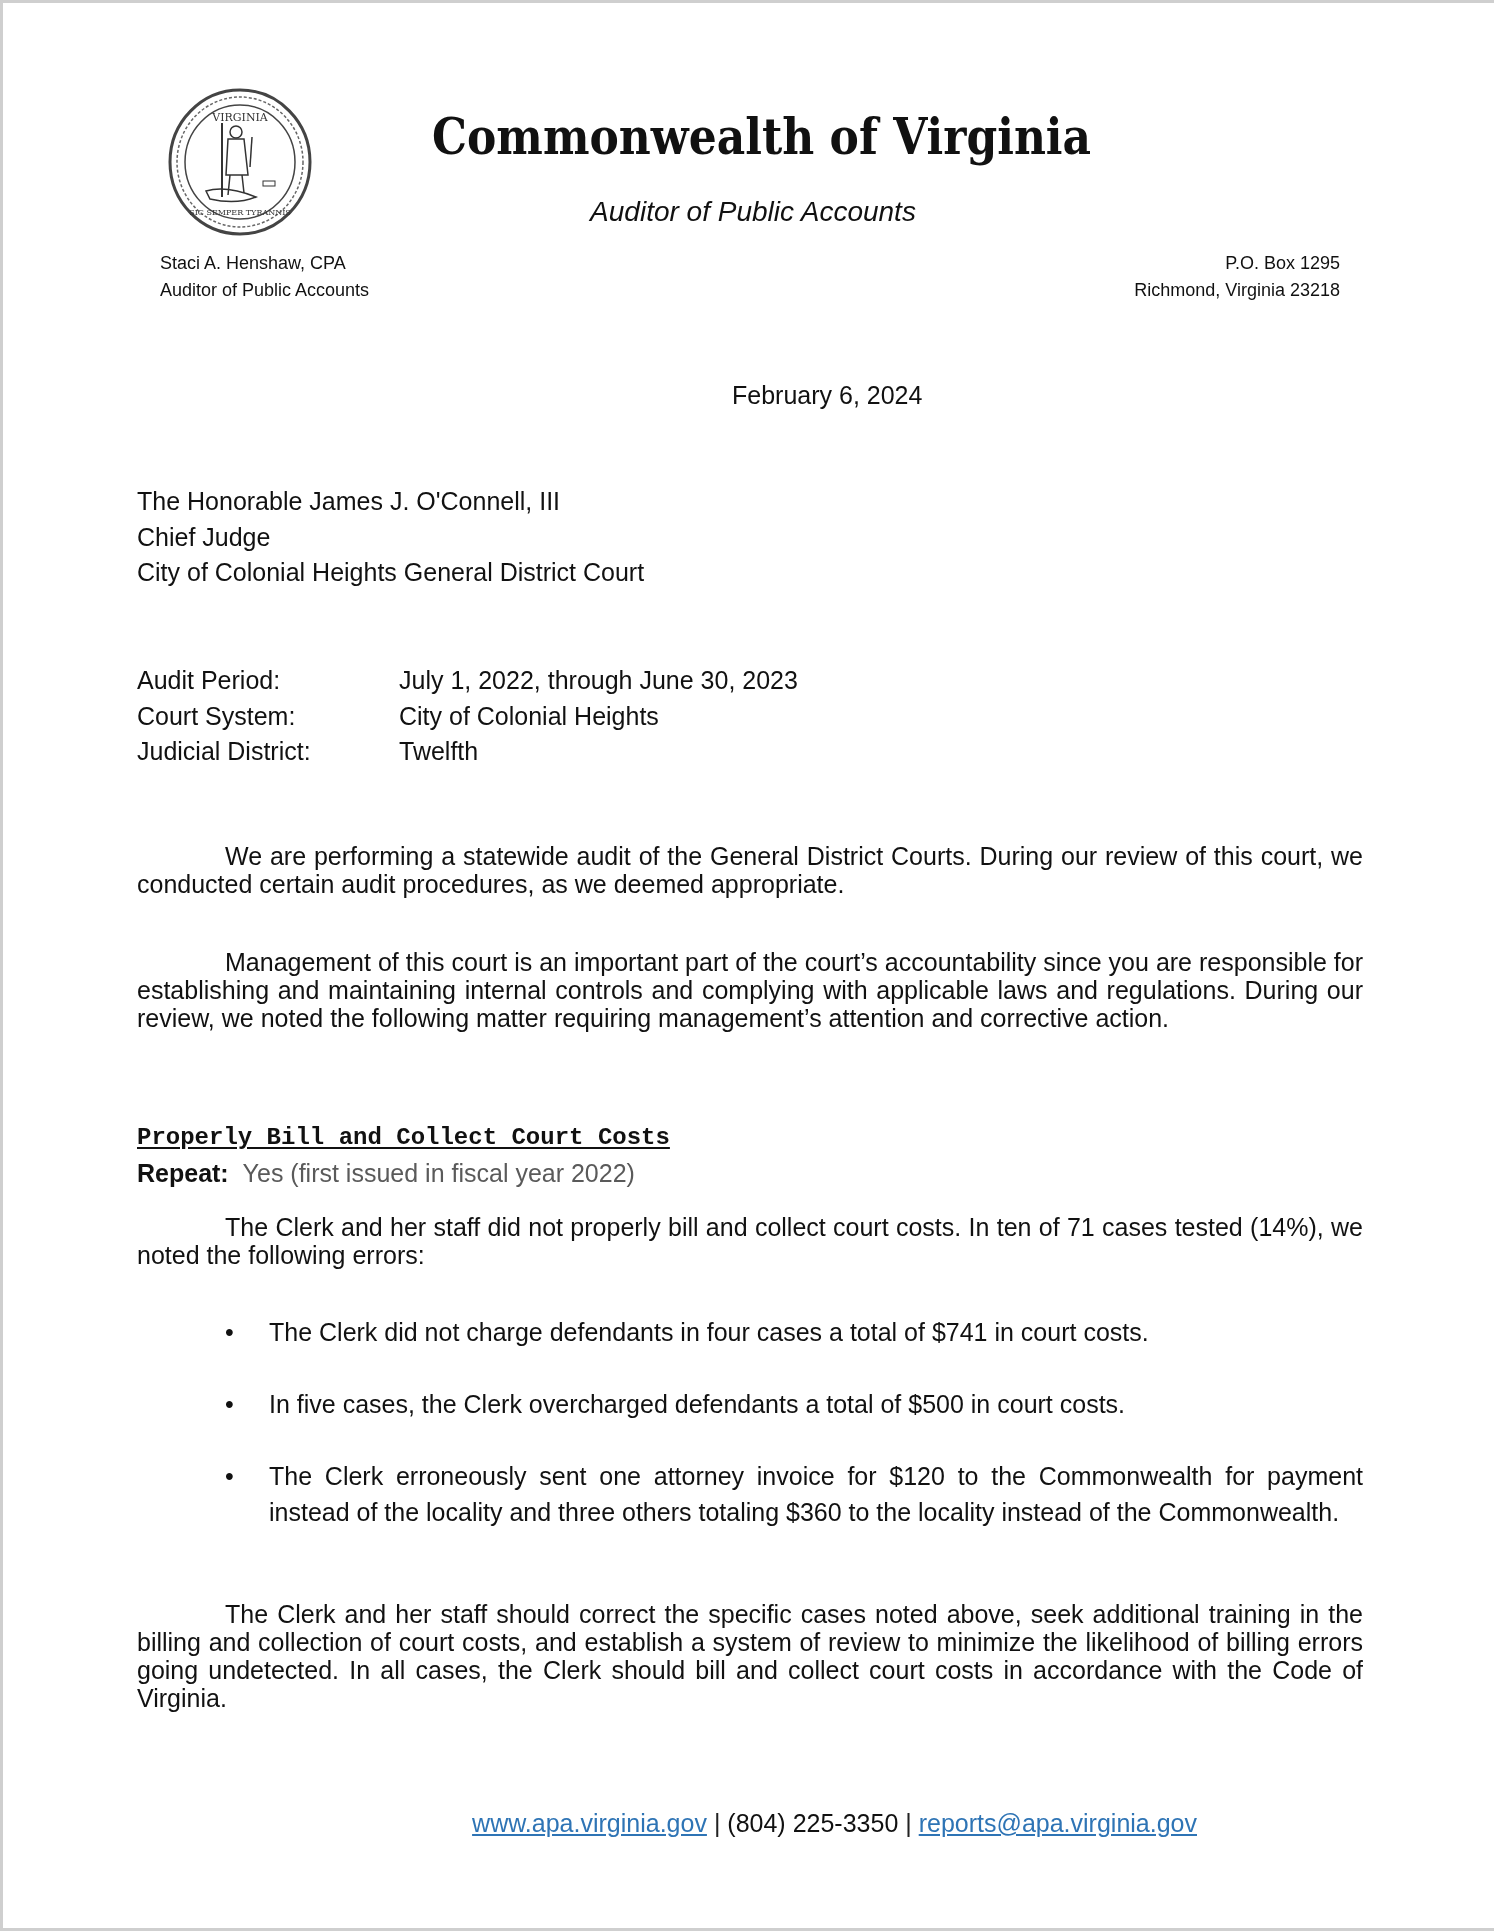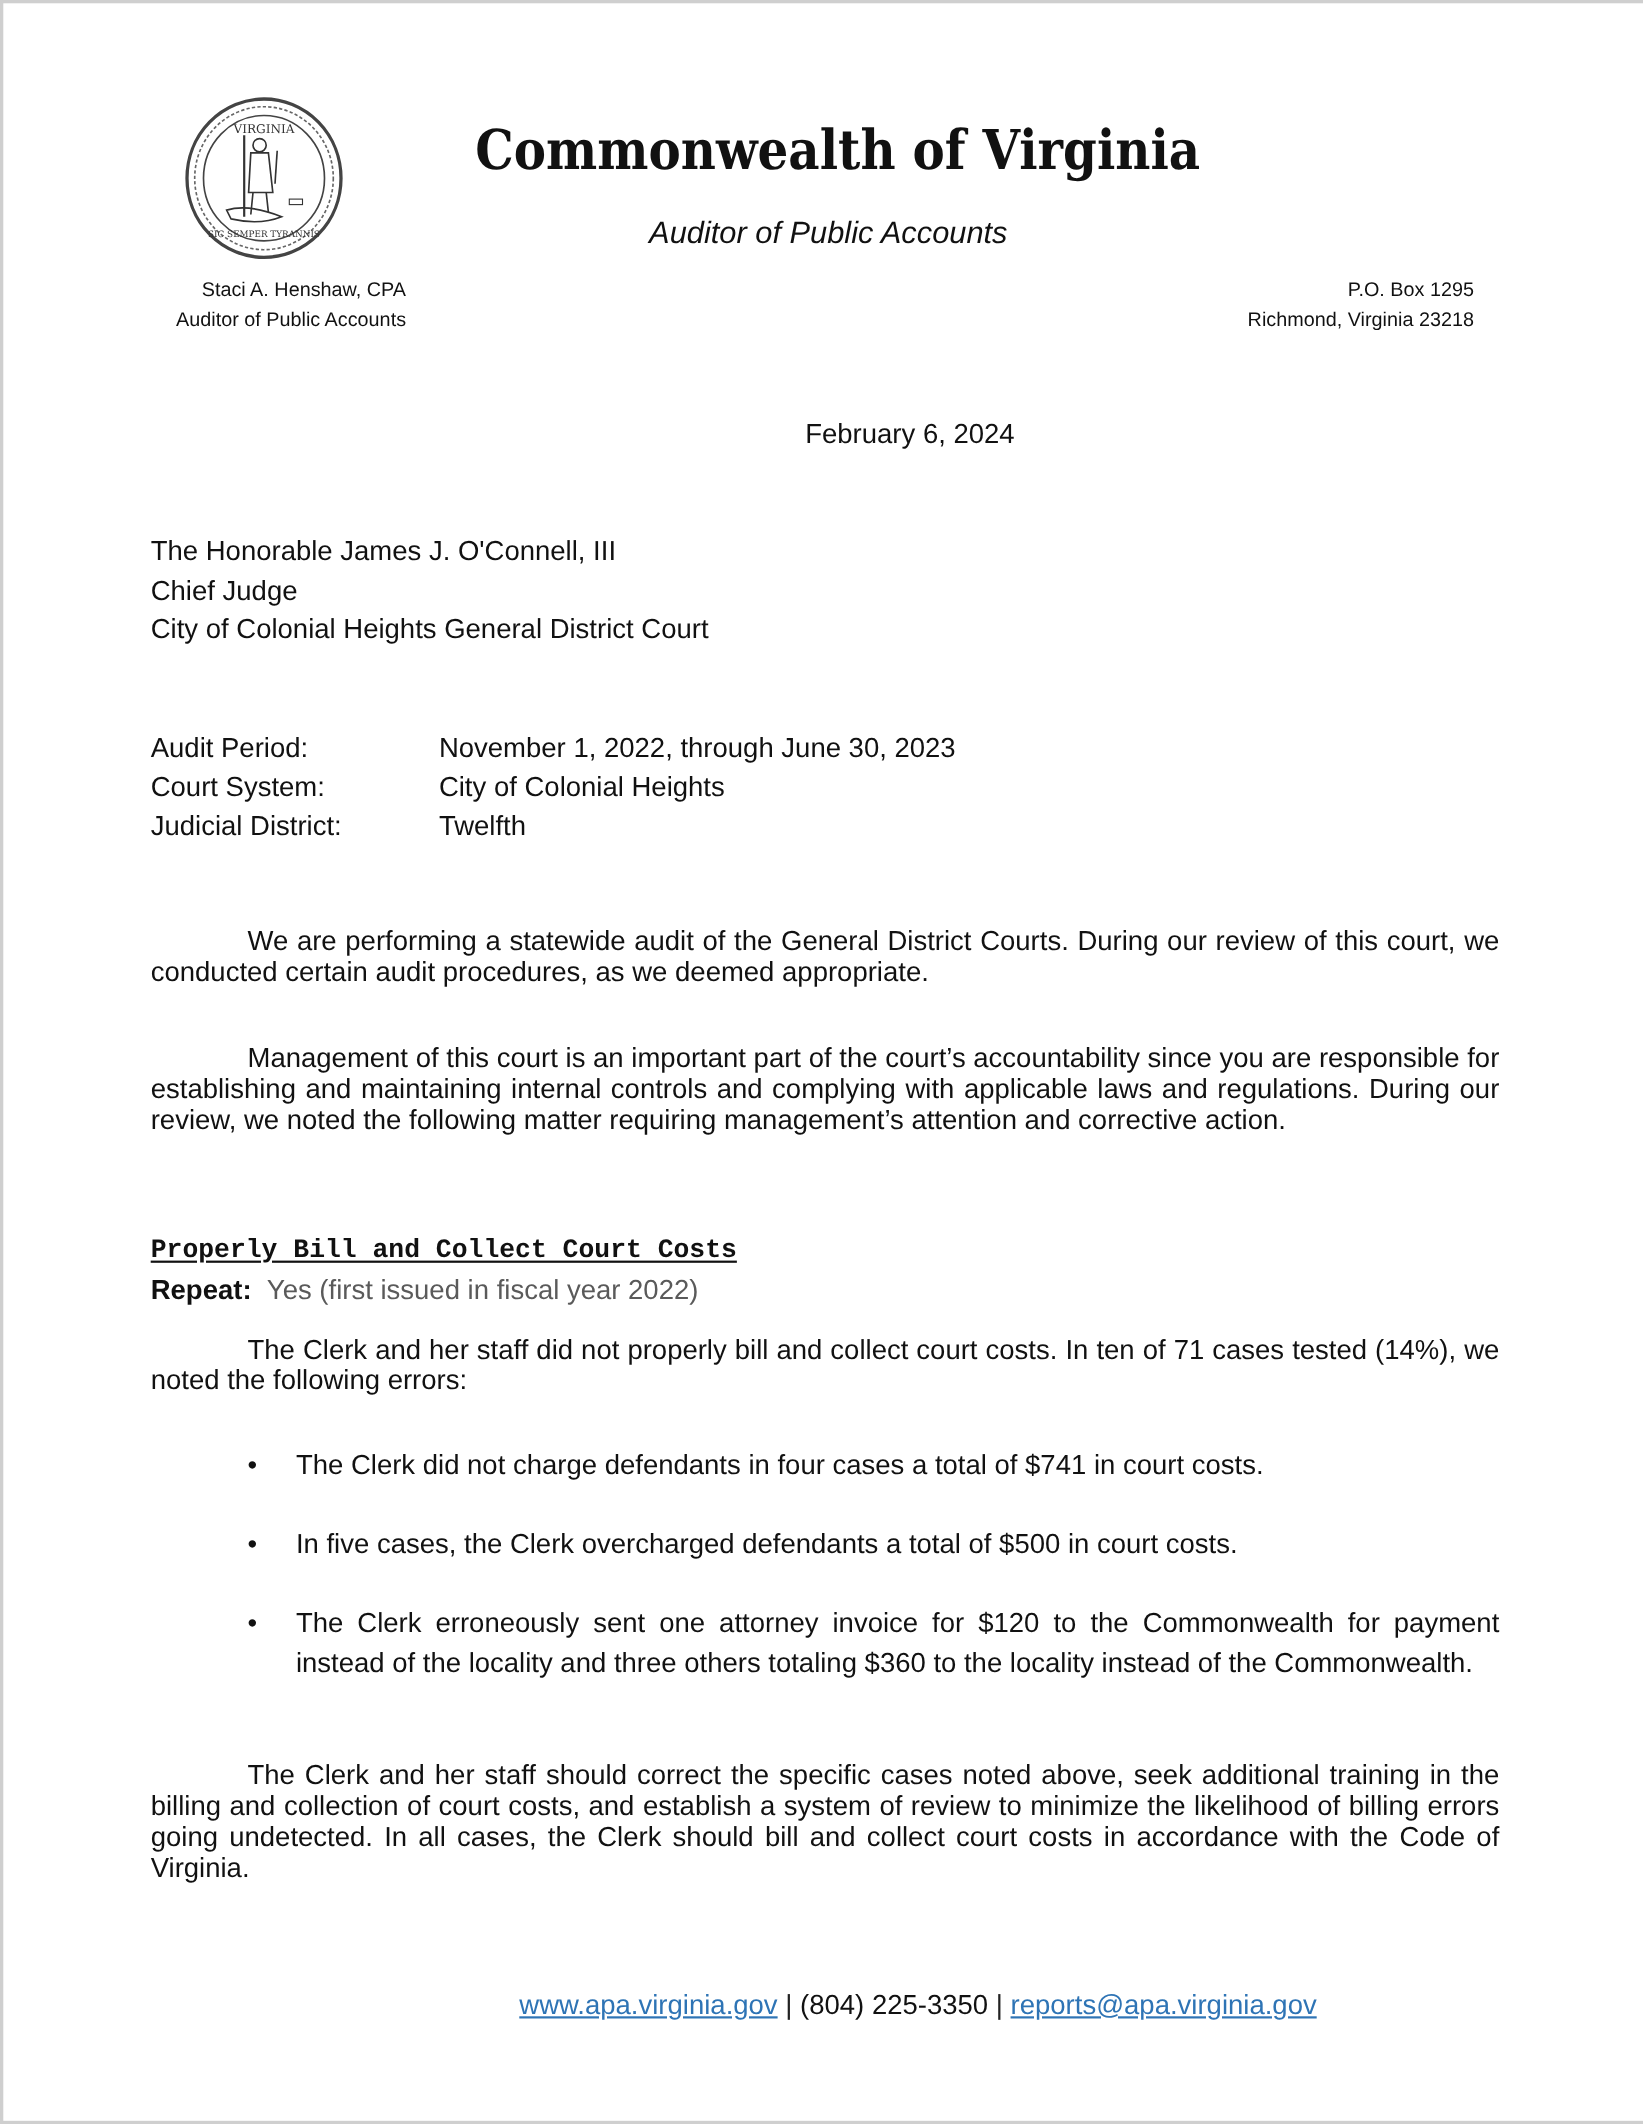--- a/index.html
+++ b/index.html
@@ -27,21 +27,21 @@
     font-weight: bold;
     font-size: 50px; letter-spacing: 0px;
     text-align: center;
     transform: scaleX(0.88);
     transform-origin: left center;
   }
   .subtitle {
     left: 560px; top: 193px; width: 380px; text-align: center;
     font-style: italic; font-size: 28px;
   }
-  .small { font-size: 18px; line-height: 27px; text-align: right; }
+  .small { font-size: 18px; line-height: 27px; }
   .left-hdr { left: 157px; top: 247px; }
   .right-hdr { left: 1037px; top: 247px; width: 300px; text-align: right; }
   .body-txt { font-size: 25px; line-height: 35.5px; }
   .date { left: 729px; top: 375px; }
   .addressee { left: 134px; top: 481px; }
   .audit-table { left: 134px; top: 660px; }
   .audit-table .row { display: flex; height: 35.5px; }
   .audit-table .lbl { width: 262px; }
   .para {
     position: absolute; left: 134px; width: 1226px;
@@ -113,21 +113,21 @@
 
   <div class="abs body-txt addressee">
     <div>The Honorable James J. O'Connell, III</div>
     <div>Chief Judge</div>
     <div>City of Colonial Heights General District Court</div>
   </div>
 
   <div class="abs body-txt audit-table">
     <div class="row">
       <span class="lbl">Audit Period:</span>
-      <span>November 1, 2022, through June 30, 2023</span>
+      <span>July 1, 2022, through June 30, 2023</span>
     </div>
     <div class="row">
       <span class="lbl">Court System:</span>
       <span>City of Colonial Heights</span>
     </div>
     <div class="row">
       <span class="lbl">Judicial District:</span>
       <span>Twelfth</span>
     </div>
   </div>

